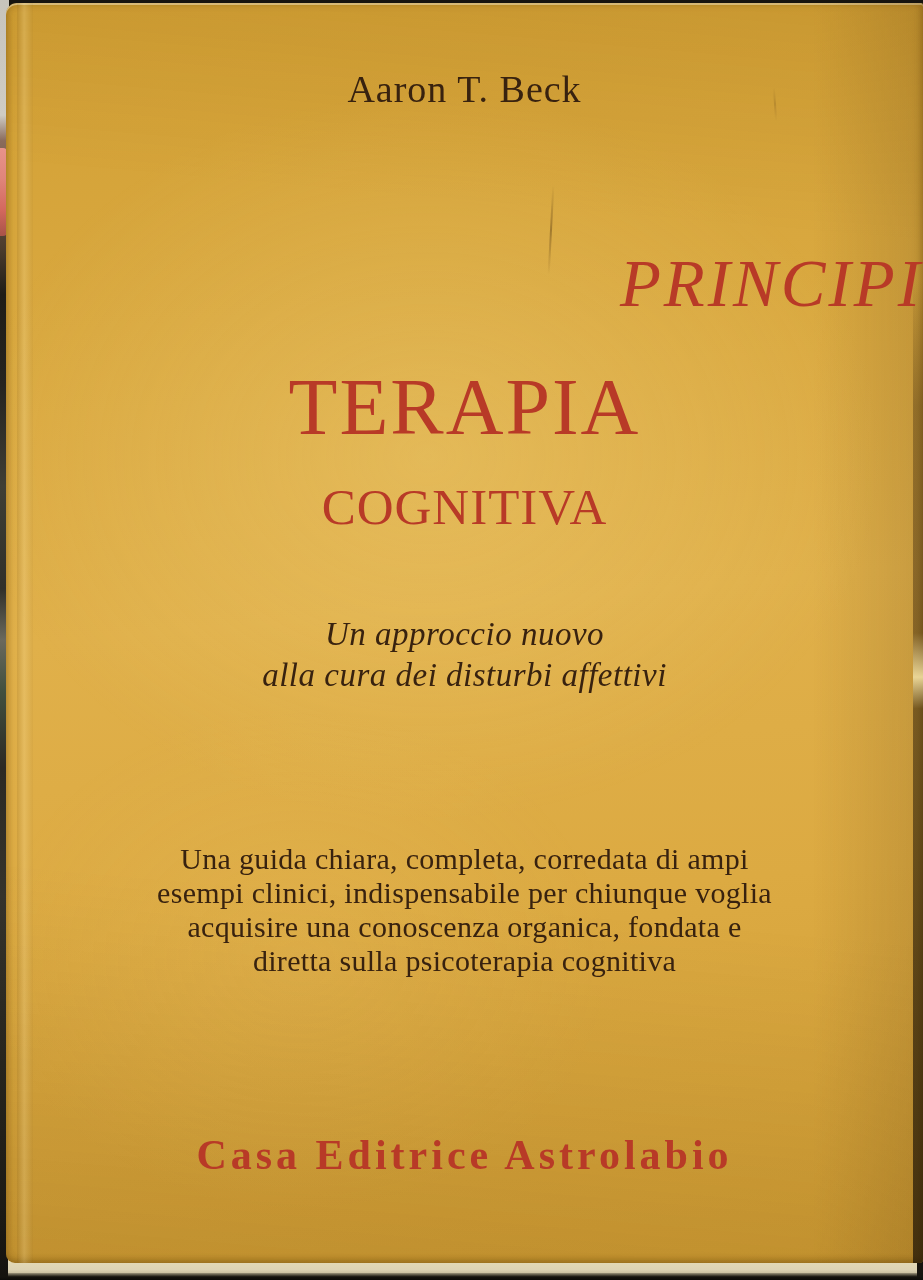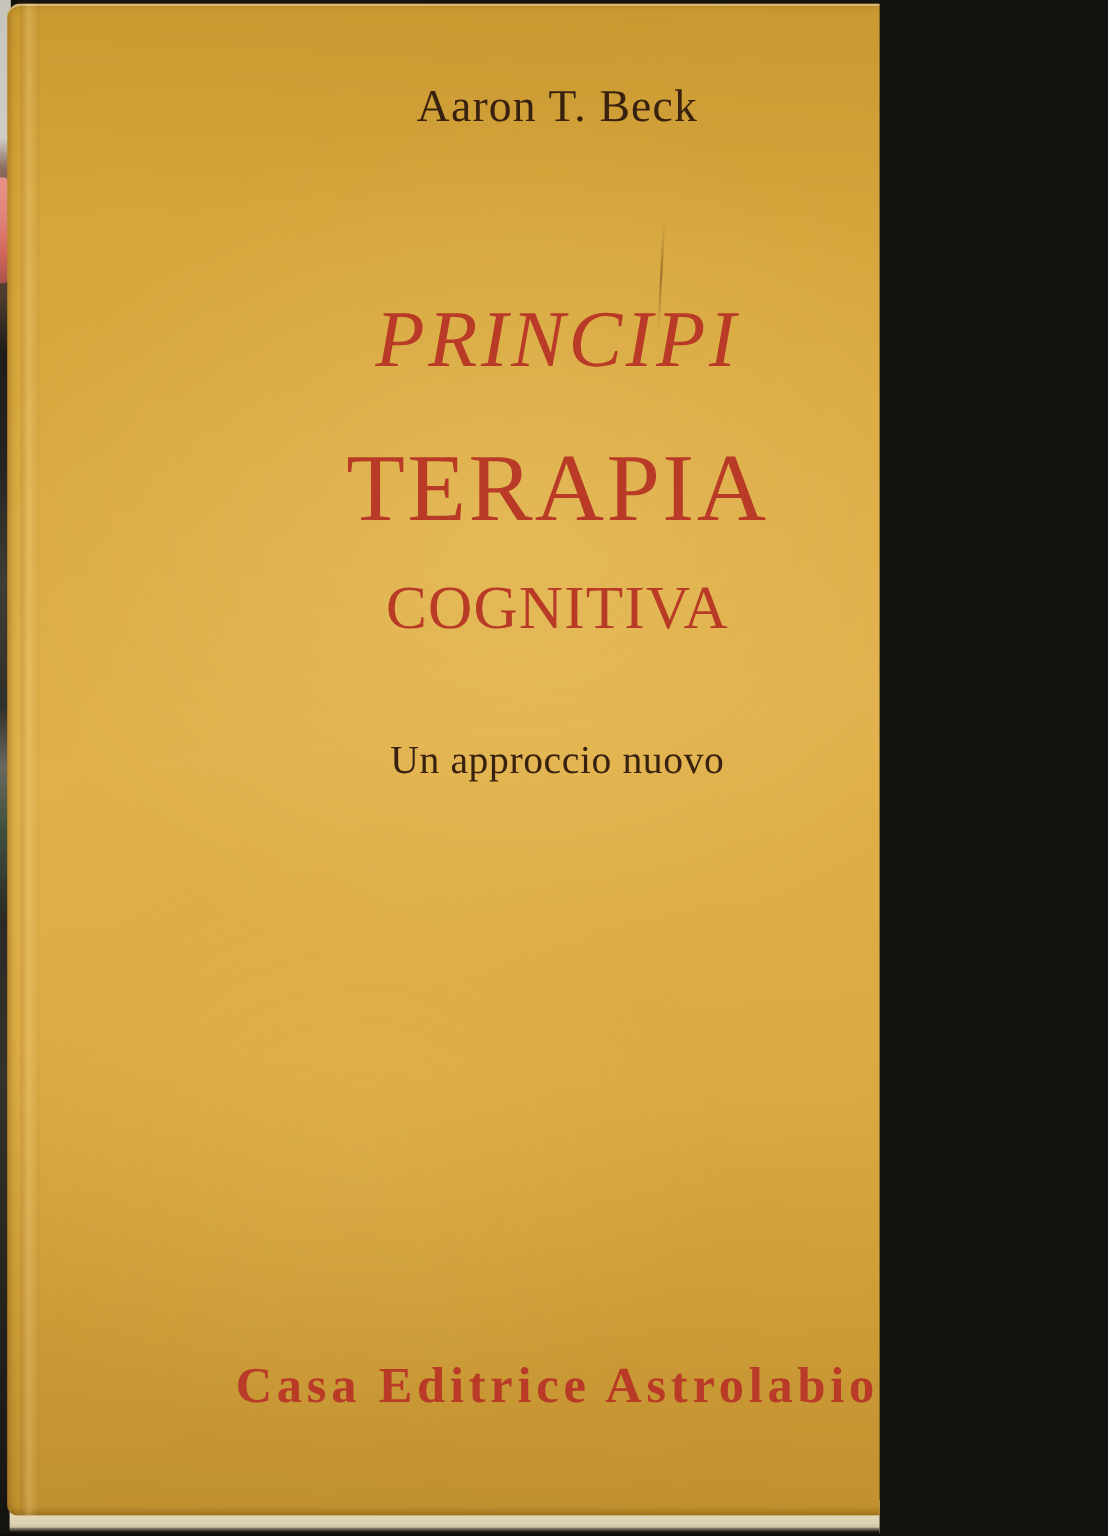--- a/index.html
+++ b/index.html
@@ -1,18 +1,18 @@
 <!DOCTYPE html>
 <html style="--jacket-yellow: #d9a73e; --title-red: #b83a27; --text-brown: #38220f; --page-edge: #ddd3b4; --background-dark: #17140f;"><head>
 <meta charset="utf-8">
 <style>
   html, body { margin: 0; padding: 0; background: #14120e; }
   .photo {
     position: relative;
-    width: 733px;
+    width: 923px;
     height: 1280px;
     overflow: hidden;
     background: var(--background-dark, #17140f);
     font-family: "Liberation Serif", "DejaVu Serif", serif;
   }
 
   
   .bg-strip-left {
     position: absolute; left: 0; top: 0; width: 9px; height: 100%;
     background: linear-gradient(180deg,
@@ -95,37 +95,37 @@
 
   
   .txt { position: absolute; left: 0; width: 100%; text-align: center; white-space: nowrap; }
 
   .author {
     top: 66px; font-size: 38px; line-height: 1.1;
     color: var(--text-brown, #38220f); letter-spacing: 1px;
   }
   .t-principi {
     top: 247px; font-size: 67px; line-height: 1;
-    font-style: italic; color: var(--title-red, #b83a27); letter-spacing: 3px;
+    font-style: italic; color: var(--title-red, #b83a27); letter-spacing: 3px; text-align: right;
   }
   .t-di {
     top: 326px; font-size: 49px; line-height: 1;
     font-style: italic; color: var(--text-brown, #38220f);
   }
   .t-terapia {
     top: 364px; font-size: 80px; line-height: 1;
     color: var(--title-red, #b83a27); letter-spacing: 2px;
   }
   .t-cognitiva {
     top: 479px; font-size: 51px; line-height: 1;
     color: var(--title-red, #b83a27); letter-spacing: 1px;
   }
   .subtitle {
     top: 611px; font-size: 33px; line-height: 41px;
-    color: var(--text-brown, #38220f); letter-spacing: 0.5px;
+    font-style: italic; color: var(--text-brown, #38220f); letter-spacing: 0.5px;
   }
   .blurb {
     top: 839px; font-size: 30px; line-height: 34px;
     color: var(--text-brown, #38220f); letter-spacing: 0.3px;
   }
   .publisher {
     top: 1131px; font-size: 42px; line-height: 1;
     color: var(--title-red, #b83a27); letter-spacing: 4px; font-weight: bold;
   }
 </style>
@@ -148,20 +148,27 @@
     <div class="scratch s2"></div>
 
     <div class="txt author">Aaron T. Beck</div>
 
     <div class="txt t-principi">PRINCIPI</div>
     <div class="txt t-terapia">TERAPIA</div>
     <div class="txt t-cognitiva">COGNITIVA</div>
 
     <div class="txt subtitle">
       <div>Un approccio nuovo</div>
+      <div>alla cura dei disturbi affettivi</div>
     </div>
 
+    <div class="txt blurb">
+      <div>Una guida chiara, completa, corredata di ampi</div>
+      <div>esempi clinici, indispensabile per chiunque voglia</div>
+      <div>acquisire una conoscenza organica, fondata e</div>
+      <div>diretta sulla psicoterapia cognitiva</div>
+    </div>
 
     <div class="txt publisher">Casa Editrice Astrolabio</div>
   </div>
 
   <div class="bottom-dark"></div>
 </div>
 
 </body></html>

